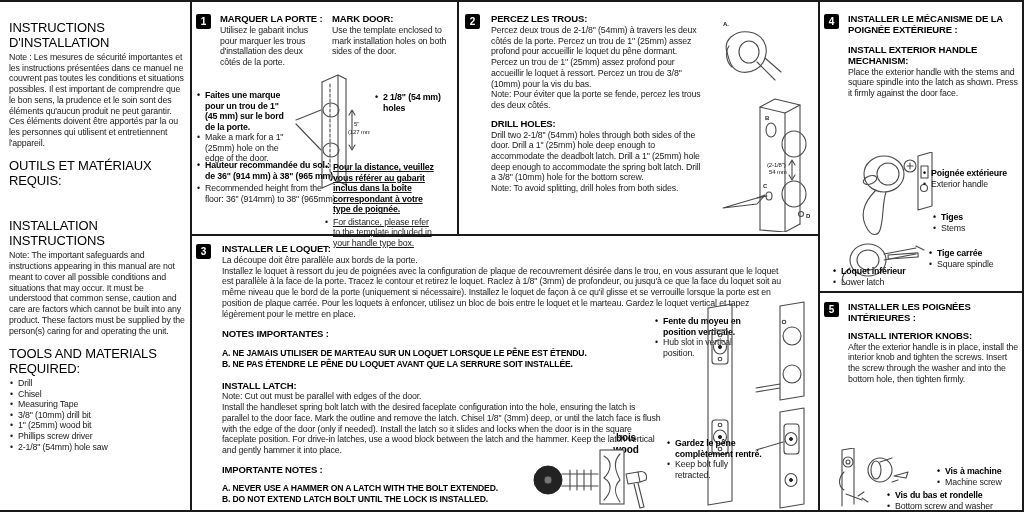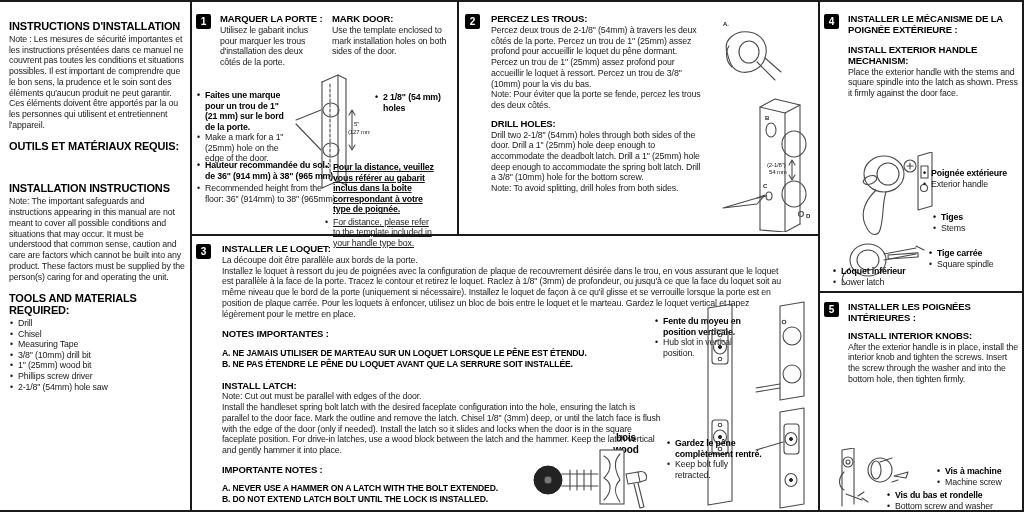--- a/index.html
+++ b/index.html
@@ -11,21 +11,21 @@
   }
   .divider{position:absolute;background:#1a1a1a;}
   .sec{position:absolute;}
   .badge{
     position:absolute;width:15px;height:15px;background:#000;color:#fff;
     font-size:10px;font-weight:bold;display:flex;align-items:center;justify-content:center;
     border-radius:2px;
   }
   .h{font-weight:bold;font-size:9.5px;line-height:1.15;color:#000;}
   .bd{font-size:8.8px;line-height:1.22;}
-  .col-title{font-size:11px;font-weight:bold;margin:0 0 2px 0;color:#000;}
+  .col-title{font-size:13px;font-weight:normal;margin:0 0 2px 0;color:#000;}
   .bullet{position:relative;padding-left:9px;font-size:8.8px;line-height:1.2;}
   .bullet::before{content:"\2022";position:absolute;left:1px;top:0;}
   .bb{font-weight:bold;color:#000;}
   .note-line{font-size:8.6px;font-weight:bold;color:#000;line-height:1.3;}
   .lbl{position:absolute;}
   svg{display:block;}
   .sk{stroke:#4a4a4a;fill:none;stroke-width:1.1;stroke-linecap:round;stroke-linejoin:round;}
   .sk2{stroke:#4a4a4a;fill:#fff;stroke-width:1.1;}
   .dk{fill:#222;stroke:#222;}
   .svgtxt{font-family:"Liberation Sans",sans-serif;font-size:6px;fill:#1a1a1a;}
@@ -63,21 +63,21 @@
     <div class="badge" style="left:0;top:2px;">1</div>
     <div class="lbl" style="left:24px;top:2px;width:104px;">
       <div class="h">MARQUER LA PORTE :</div>
       <div class="bd">Utilisez le gabarit inclus pour marquer les trous d'installation des deux côtés de la porte.</div>
     </div>
     <div class="lbl" style="left:136px;top:2px;width:116px;">
       <div class="h">MARK DOOR:</div>
       <div class="bd">Use the template enclosed to mark installation holes on both sides of the door.</div>
     </div>
     <div class="lbl" style="left:0;top:78px;width:96px;">
-      <div class="bullet bb">Faites une marque pour un trou de 1" (21 mm) sur le bord de la porte.</div>
+      <div class="bullet bb">Faites une marque pour un trou de 1" (45 mm) sur le bord de la porte.</div>
       <div class="bullet">Make a mark for a 1" (25mm) hole on the edge of the door.</div>
     </div>
     <div class="lbl" style="left:98px;top:60px;">
       <svg width="76" height="120" viewBox="0 0 76 120">
         <path class="sk" d="M28,10 L28,116"></path>
         <path class="sk" d="M44,3 L44,109"></path>
         <path class="sk" d="M52,7 L52,113"></path>
         <path class="sk" d="M28,10 L44,3 L52,7"></path>
         <path class="sk" d="M28,116 L44,109 L52,113"></path>
         <path class="sk" stroke-dasharray="3,2" d="M36,12 L36,108"></path>

